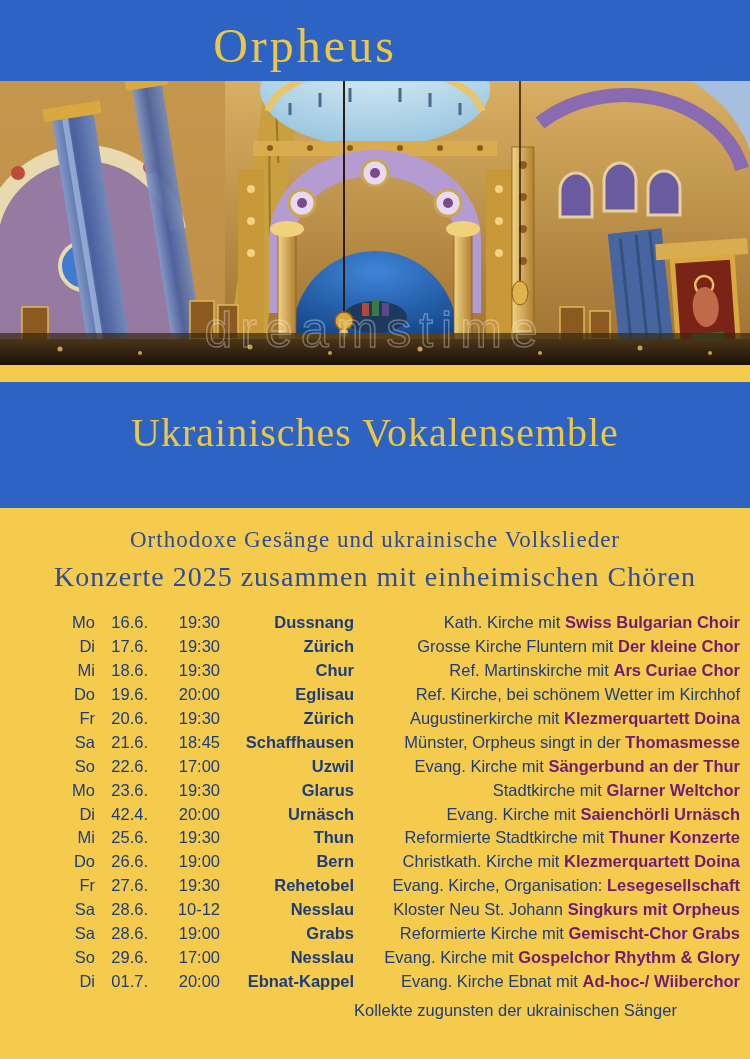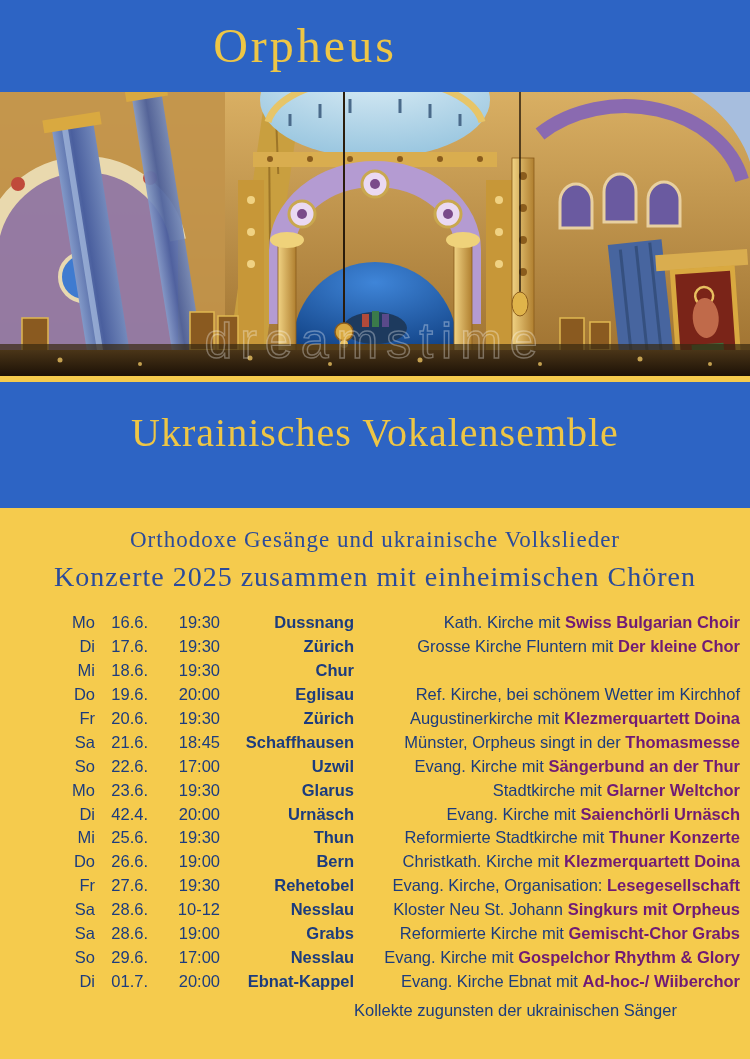--- a/index.html
+++ b/index.html
@@ -2,21 +2,21 @@
 <html><head>
 <meta charset="utf-8">
 <style>
   html,body { margin:0; padding:0; background:#ffffff; }
   .page {
     position:relative; width:750px; height:1059px; overflow:hidden;
     font-family:"Liberation Sans", sans-serif;
     background:#f5cb4d;
   }
   .band-top   { position:absolute; left:0; top:0;    width:750px; height:98px;  background:#2d64c4; }
-  .photo-wrap { position:absolute; left:0; top:92px;  width:750px; height:308px; }
+  .photo-wrap { position:absolute; left:0; top:81px;  width:750px; height:308px; }
   .band-mid   { position:absolute; left:0; top:382px; width:750px; height:126px; background:#2d64c4; }
   .yellow-sec { position:absolute; left:0; top:508px; width:750px; height:551px; background:#f5cb4d; }
 
   .script { font-family:"Liberation Serif", serif; font-weight:400; }
 
   .title {
     position:absolute; left:0; top:20px; width:610px; text-align:center;
     font-size:48px; color:#eec645; letter-spacing:3px; line-height:1.1;
   }
   .subtitle {
@@ -222,20 +222,21 @@
       <span class="c-time">19:30</span>
       <span class="c-city">Zürich</span>
       <span class="c-desc"><span>Grosse Kirche Fluntern mit </span><span class="partner">Der kleine Chor</span></span>
     </div>
 
     <div class="crow">
       <span class="c-day">Mi</span>
       <span class="c-date">18.6.</span>
       <span class="c-time">19:30</span>
       <span class="c-city">Chur</span>
+      <span class="c-desc"><span>Ref. Martinskirche mit </span><span class="partner">Ars Curiae Chor</span></span>
     </div>
 
     <div class="crow">
       <span class="c-day">Do</span>
       <span class="c-date">19.6.</span>
       <span class="c-time">20:00</span>
       <span class="c-city">Eglisau</span>
       <span class="c-desc"><span>Ref. Kirche, bei schönem Wetter im Kirchhof</span></span>
     </div>
 

